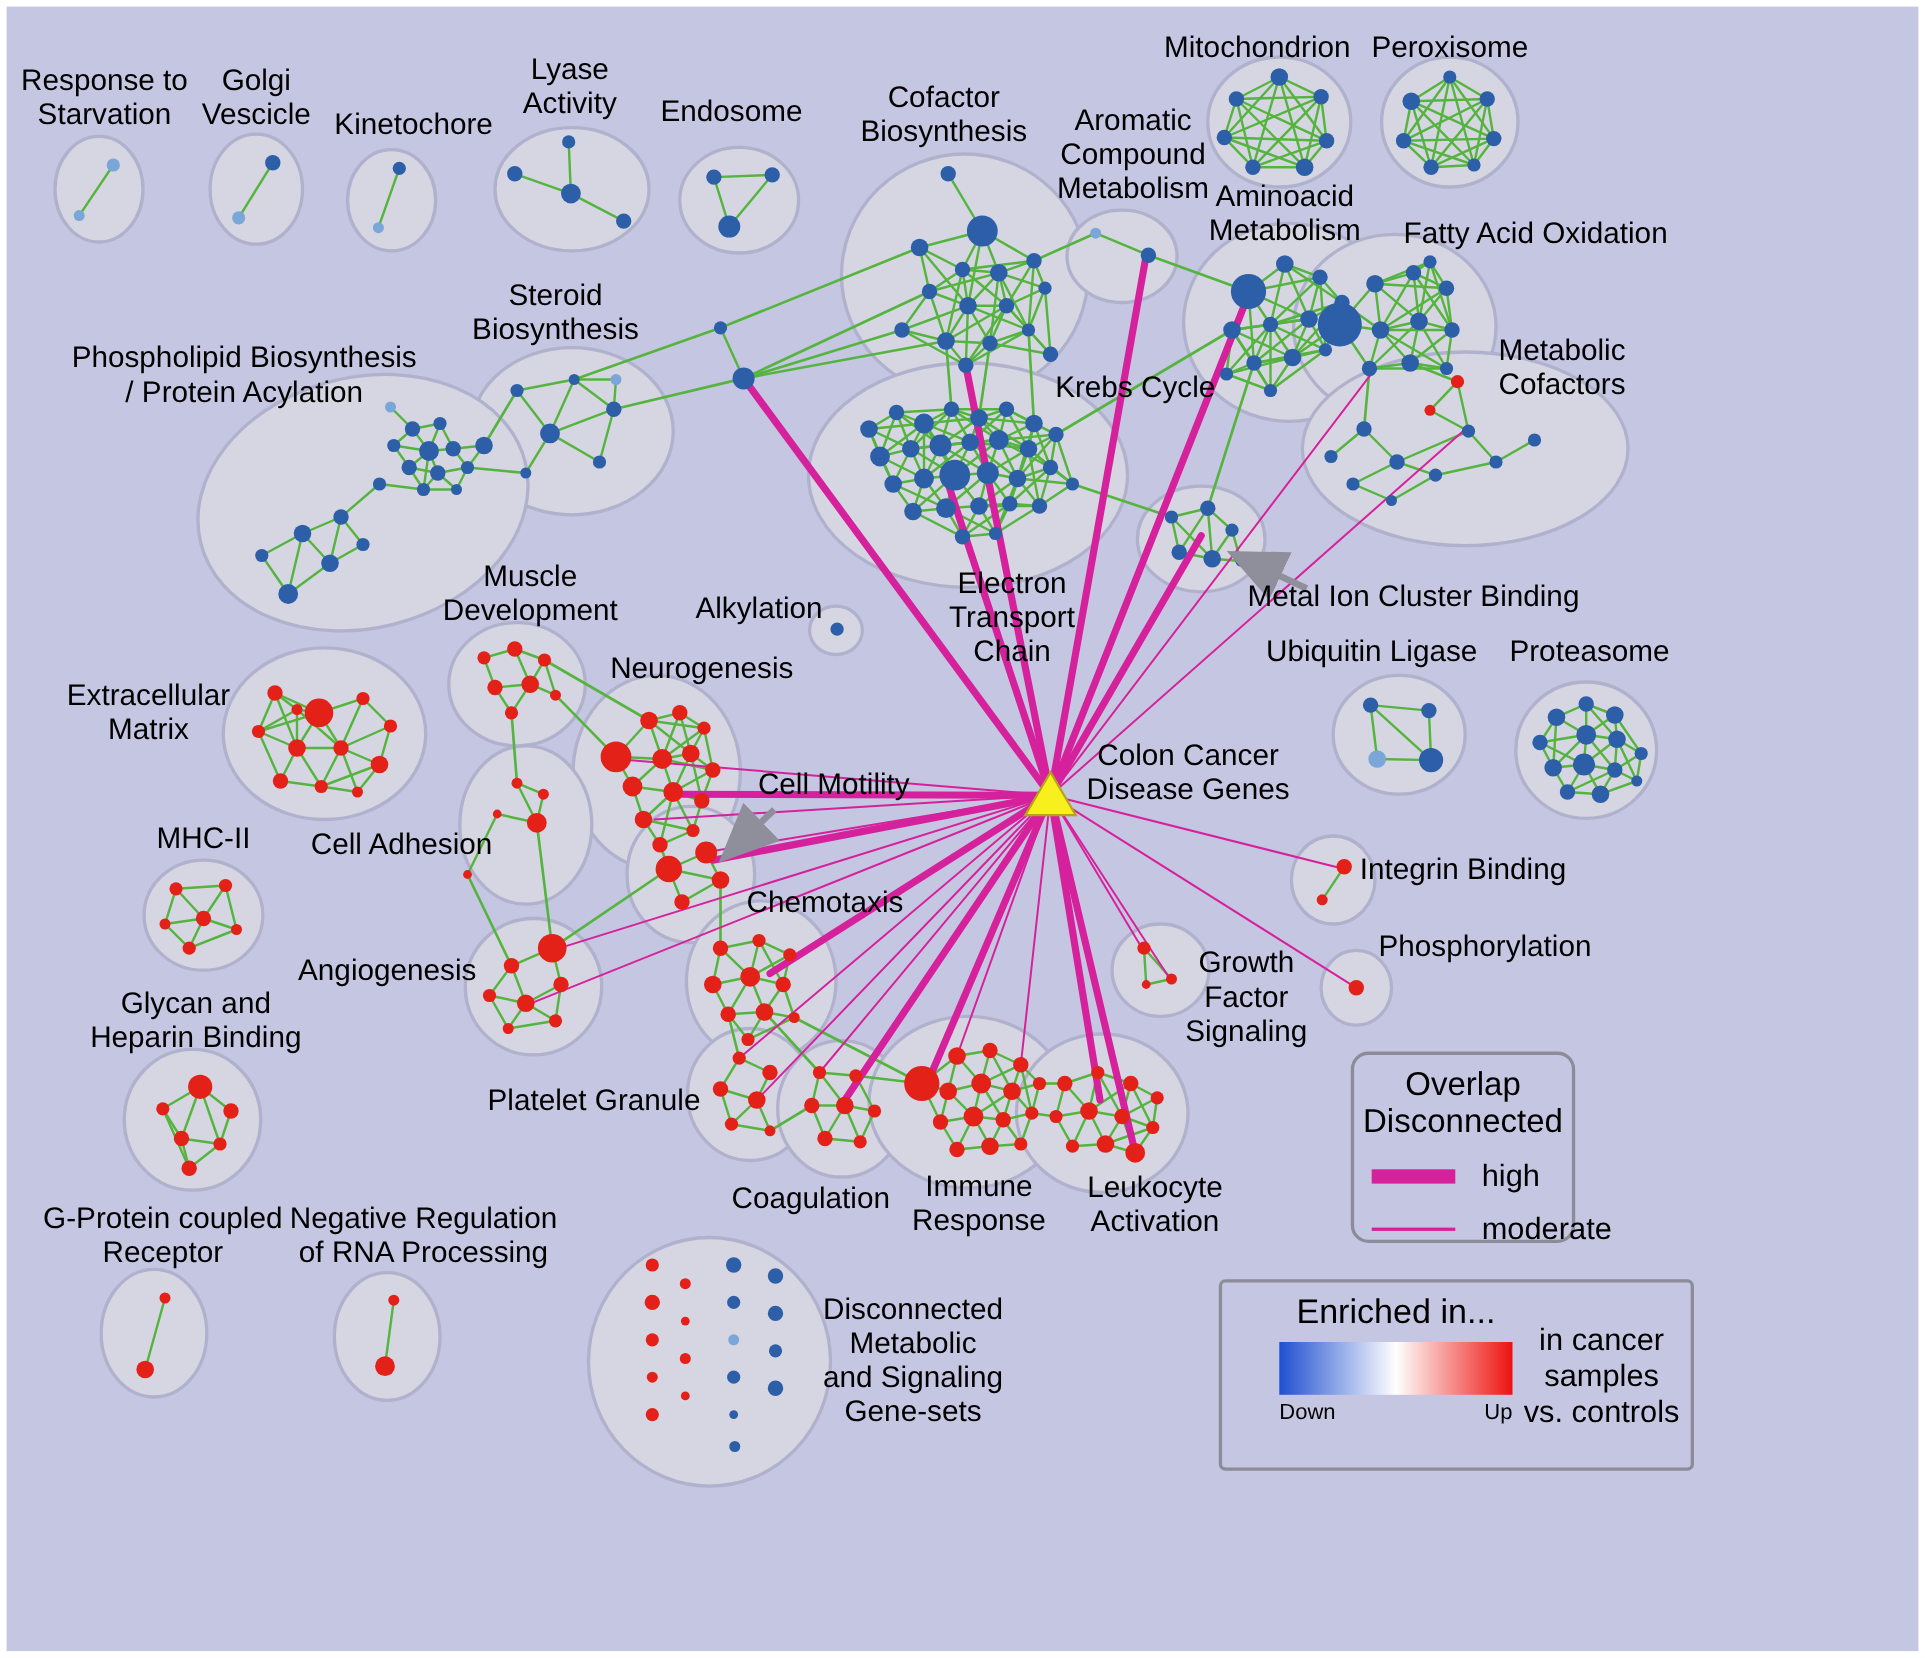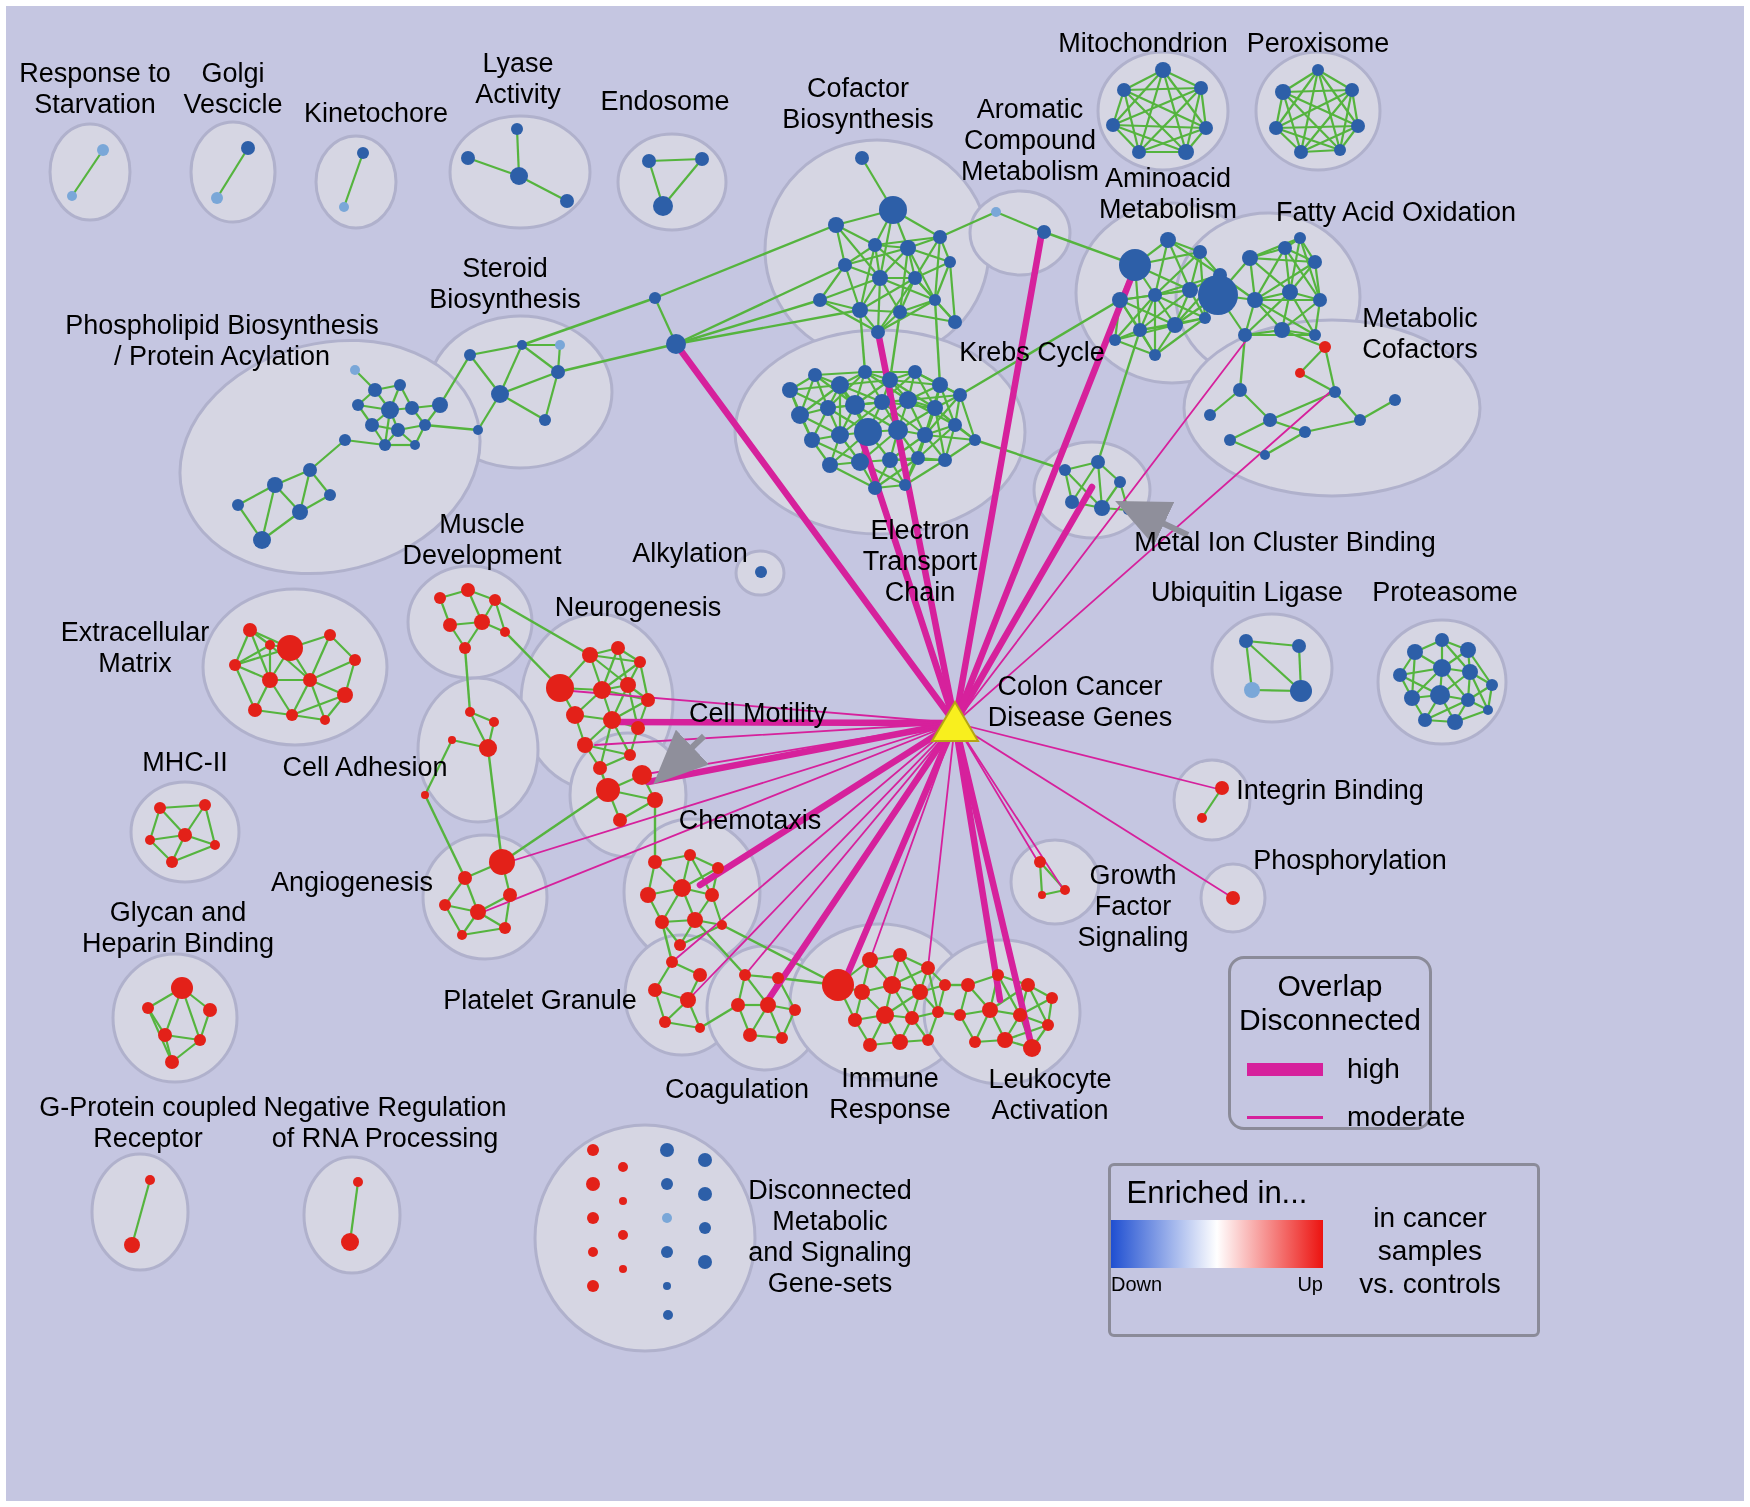--- a/index.html
+++ b/index.html
@@ -10,21 +10,21 @@
   svg.net text{font-family:"Liberation Sans",sans-serif;fill:#000;}
   .legend{position:absolute;box-sizing:border-box;color:#000;}
   .legend-overlap{left:1228px;top:956px;width:204px;height:174px;border-radius:16px;}
   .lo-title{text-align:center;font-size:30px;line-height:34px;margin-top:10px;}
   .lo-row{display:flex;align-items:center;margin:16px 0 0 16px;gap:24px;}
   .sample{display:inline-block;width:76px;flex:0 0 76px;}
   .sample-high{height:13px;}
   .sample-moderate{height:3px;}
   .lo-label{font-size:28px;}
   .legend-enriched{left:1108px;top:1163px;width:432px;height:174px;border-radius:6px;display:flex;}
-  .le-left{width:212px;display:flex;flex-direction:column;}
+  .le-left{margin-left:52px;width:212px;display:flex;flex-direction:column;}
   .le-title{text-align:center;font-size:31px;margin-top:9px;}
   .le-bar{height:48px;margin-top:9px;}
   .le-ends{display:flex;justify-content:space-between;font-size:20px;margin-top:5px;}
   .le-note{flex:1;display:flex;flex-direction:column;justify-content:center;text-align:center;
            font-size:28px;line-height:33px;}
 </style>
 </head>
 <body>
 
 <div class="page">

